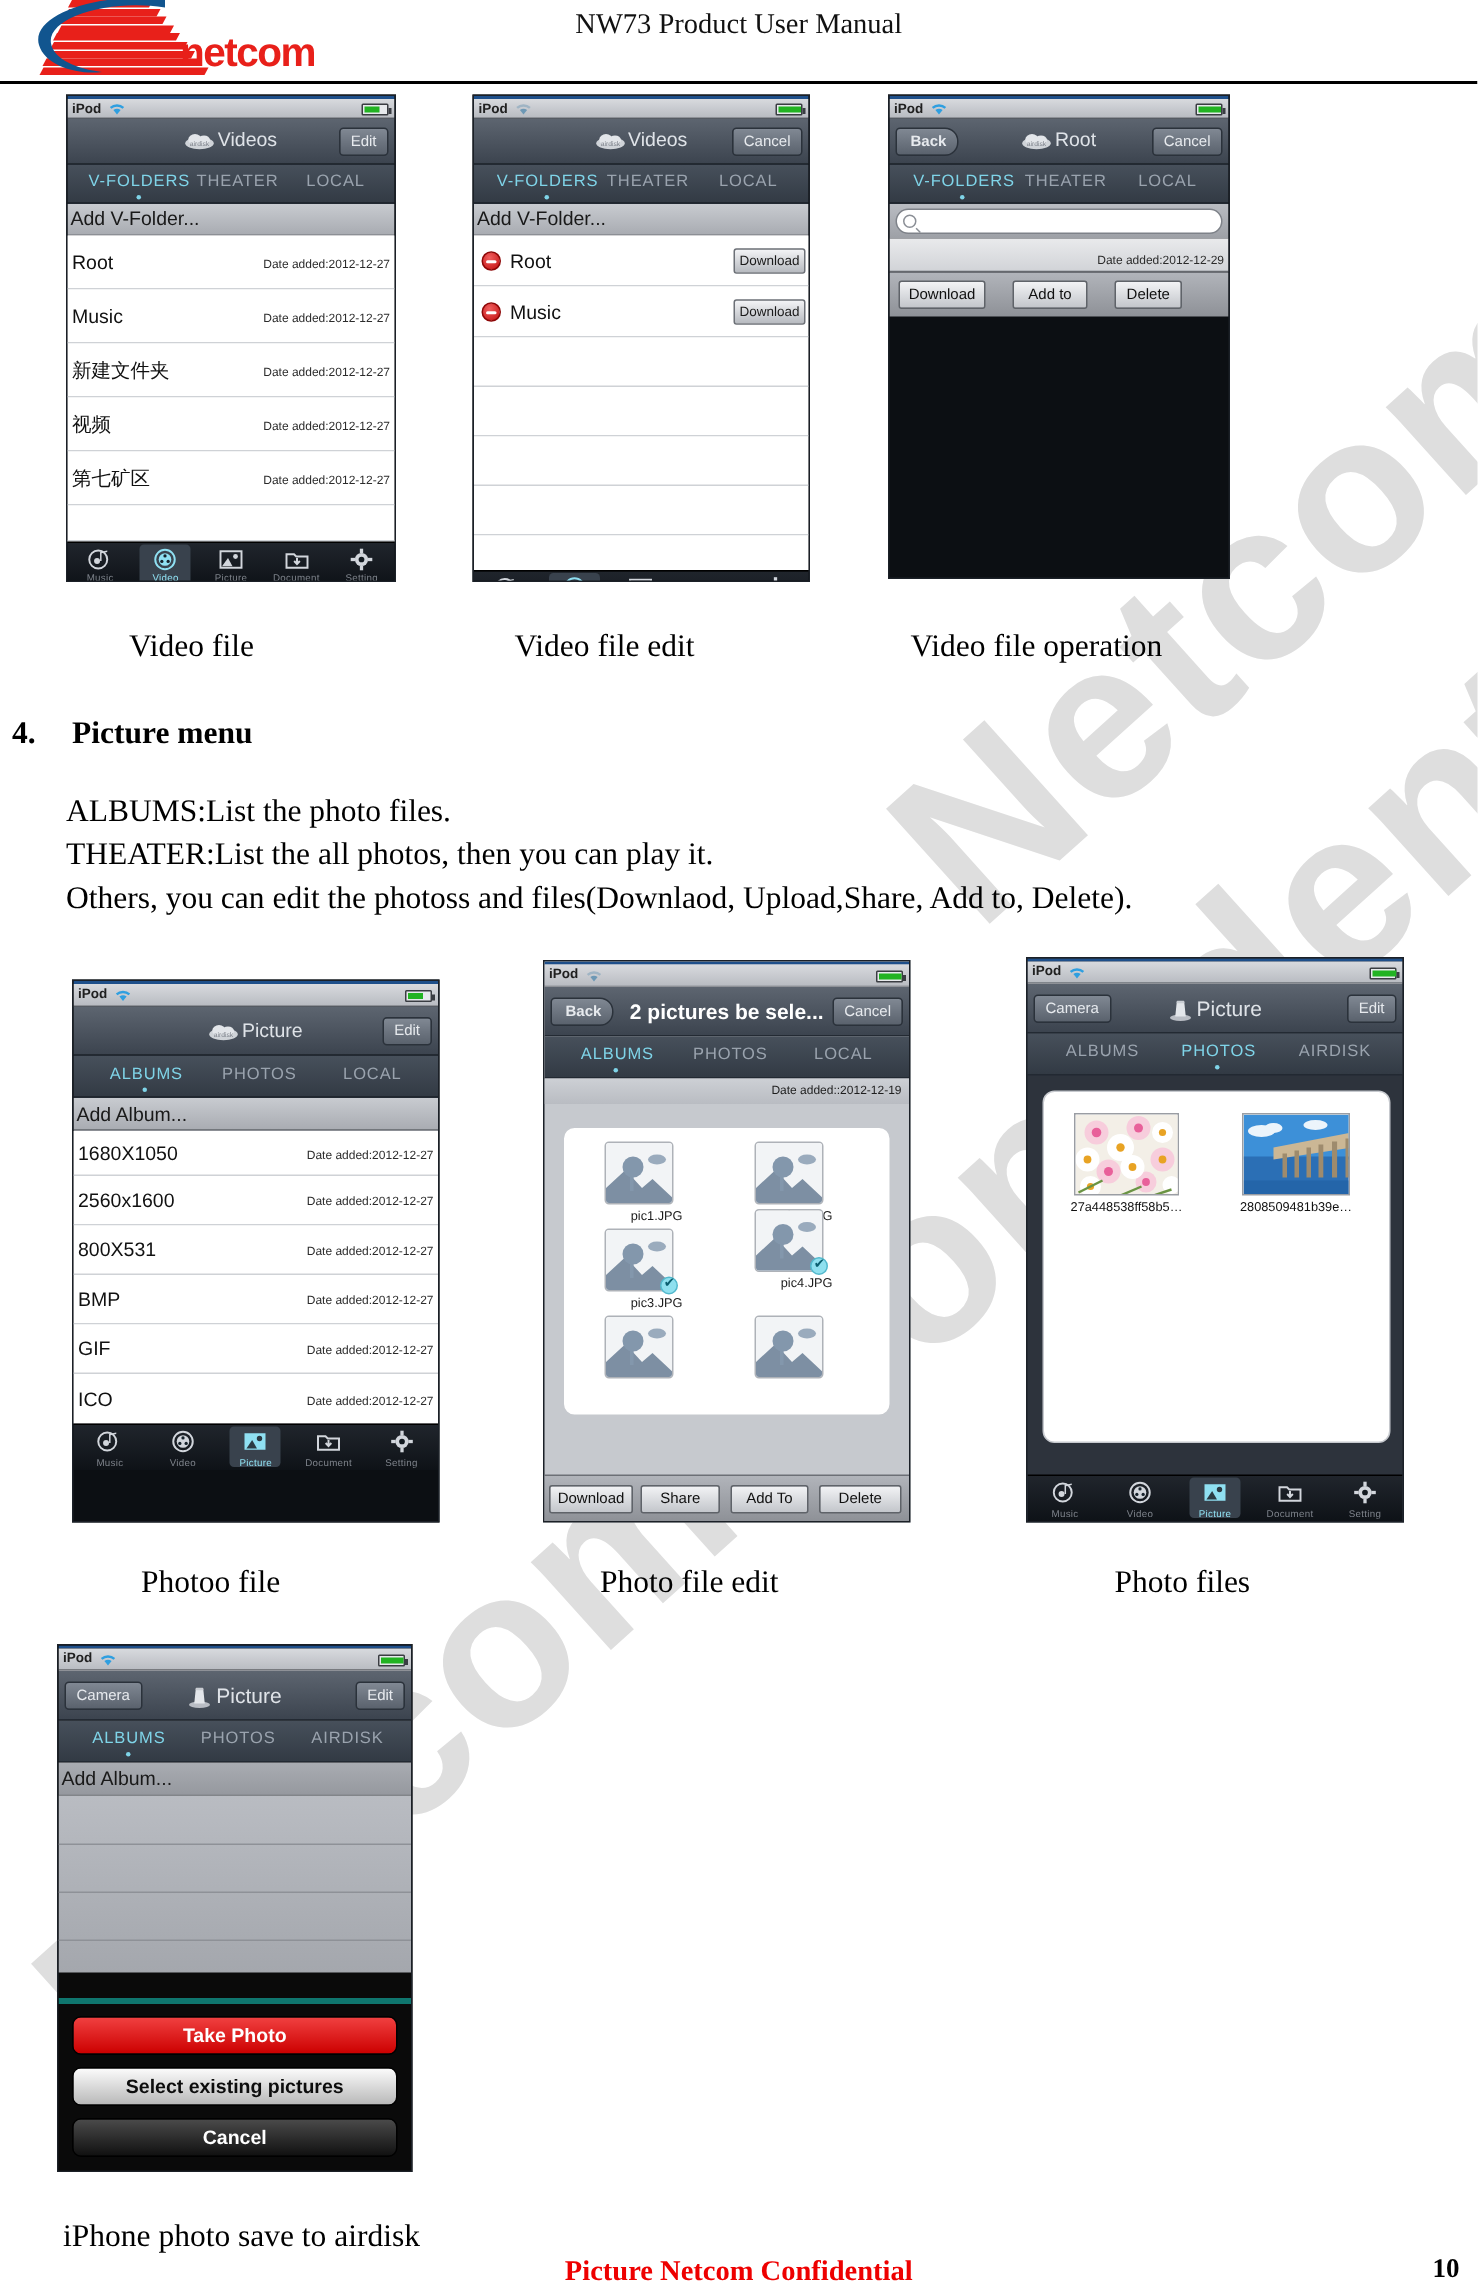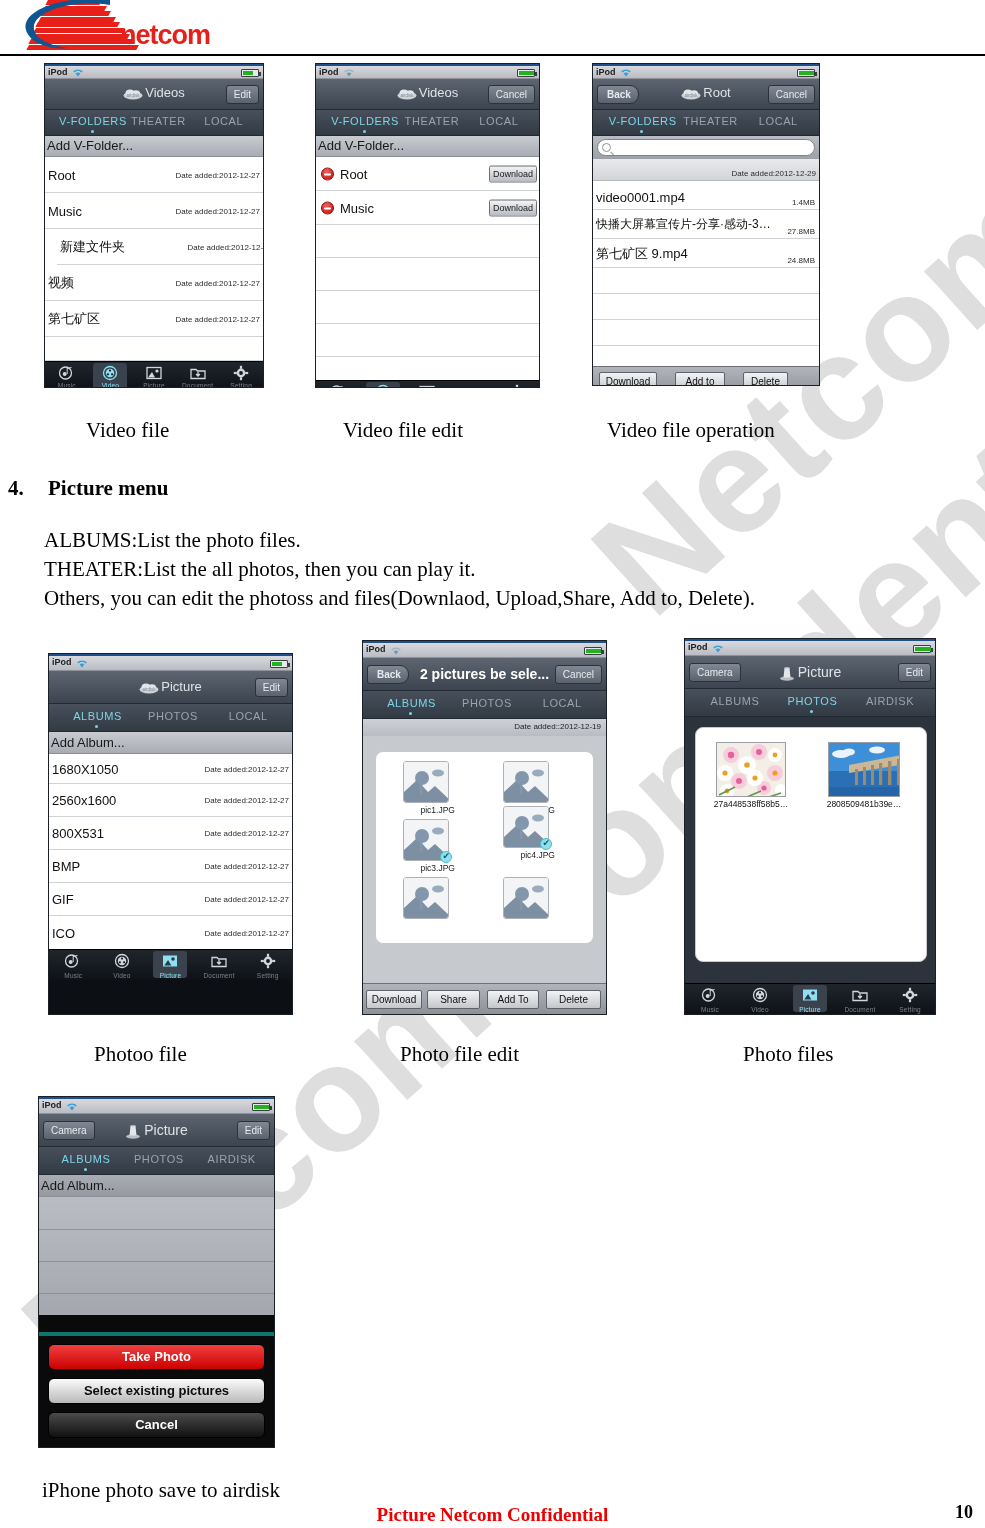--- a/index.html
+++ b/index.html
@@ -327,20 +327,21 @@
         <i style="top: 28px; left: 14px; width: 89px;"></i>
         <i style="top: 33.6px; left: 11.6px; width: 96px;"></i>
         <i style="top: 39.2px; left: 9.2px; width: 103px;"></i>
         <i style="top: 44.8px; left: 6.8px; width: 110px;"></i>
       </div>
     <svg id="logo-swoosh" viewBox="0 0 120 56">
       <path d="M96 4 C 52 -2, 6 14, 12 34 C 16 48, 38 54, 54 52 C 38 50, 22 44, 20 33 C 17 16, 58 3, 96 9 Z" fill="#11558f"></path>
     </svg>
     <div id="logo-word">netcom</div>
   </div>
+  <div id="hdr-title">NW73 Product User Manual</div>
   <div id="hdr-rule"></div>
 </div>
 
 <div class="caption" style="left:86px; top:418px;">Video file</div>
 <div class="caption" style="left:343px; top:418px;">Video file edit</div>
 <div class="caption" style="left:607px; top:418px;">Video file operation</div>
 
 <div id="sec-num">4.</div>
 <div id="sec-title">Picture menu</div>
 <div class="bodytext" style="left:44px; top:528px;">ALBUMS:List the photo files.</div>
@@ -393,21 +394,21 @@
 
   <div class="list">
     <div class="row" style="height:36px;">
       <div class="name">Root</div>
       <div class="meta">Date added:2012-12-27</div>
     </div>
     <div class="row" style="height:36px;">
       <div class="name">Music</div>
       <div class="meta">Date added:2012-12-27</div>
     </div>
-    <div class="row" style="height:36px;margin-left:12px;">
+    <div class="row" style="height:36px;">
       <div class="name">新建文件夹</div>
       <div class="meta">Date added:2012-12-27</div>
     </div>
     <div class="row" style="height:36px;">
       <div class="name">视频</div>
       <div class="meta">Date added:2012-12-27</div>
     </div>
     <div class="row" style="height:36px;">
       <div class="name">第七矿区</div>
       <div class="meta">Date added:2012-12-27</div>
@@ -607,38 +608,20 @@
   <div class="searchwrap">
     <div class="searchfield">
       <div class="mag"></div>
     </div>
   </div>
 
   <div class="datehdr">
     <span>Date added:2012-12-29</span>
   </div>
 
-  <div class="list">
-    <div class="row" style="height:29px;">
-      <div class="name" style="top:9px; transform:none;">video0001.mp4</div>
-      <div class="size">1.4MB</div>
-    </div>
-    <div class="row" style="height:29px;">
-      <div class="name" style="top:6px; transform:none; font-size:12px;">快播大屏幕宣传片-分享·感动-3…</div>
-      <div class="size">27.8MB</div>
-    </div>
-    <div class="row" style="height:29px;">
-      <div class="name" style="top:6px; transform:none;">第七矿区 9.mp4</div>
-      <div class="size">24.8MB</div>
-    </div>
-    <div class="row empty" style="height:26px;"></div>
-    <div class="row empty" style="height:26px;"></div>
-    <div class="row empty" style="height:26px;"></div>
-    <div class="row empty" style="height:20px; border-bottom:none;"></div>
-  </div>
 
   <div class="toolbar" style="height:30px;">
     <div class="tb-btn" style="left:6px; width:58px;">Download</div>
     <div class="tb-btn" style="left:82px; width:50px;">Add to</div>
     <div class="tb-btn" style="left:150px; width:45px;">Delete</div>
   </div>
 </div>
 
 <div class="shot" id="shot4" style="left:48px; top:653px; width:245px; height:362px;">
   <div class="shot-top-rule"></div>

